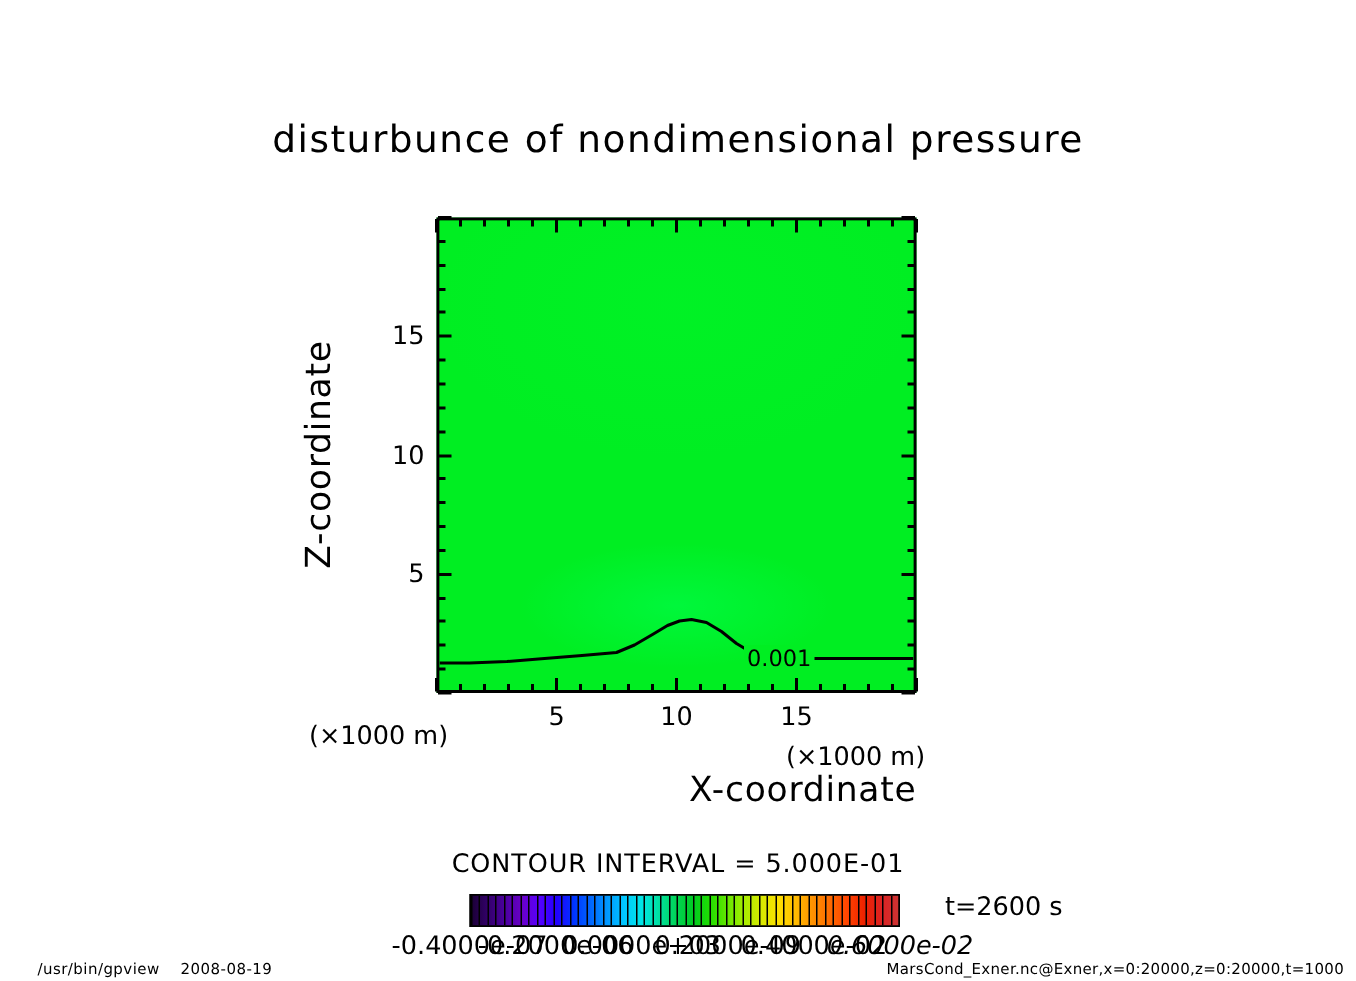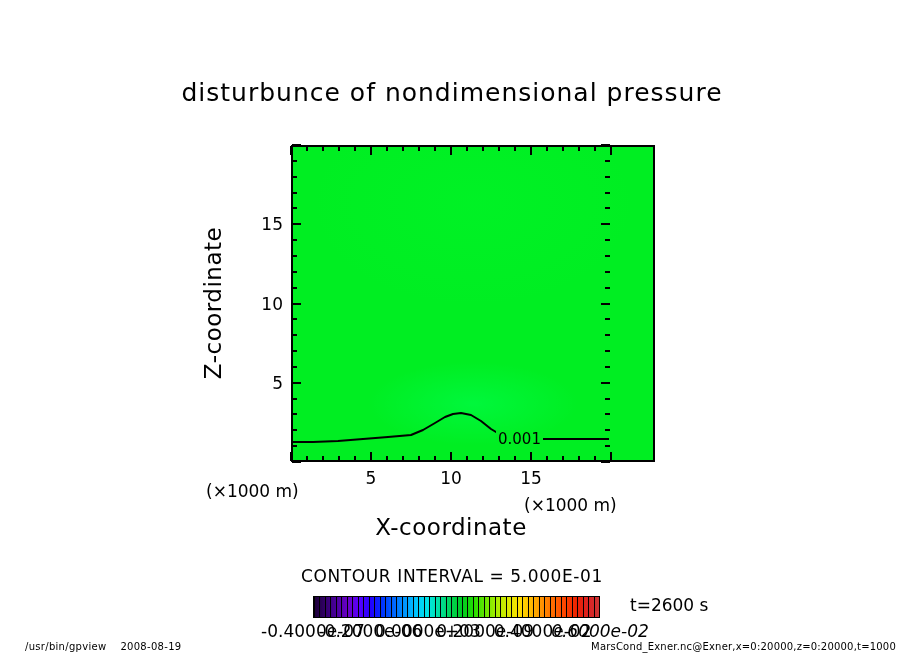--- a/index.html
+++ b/index.html
@@ -26,21 +26,21 @@
     font-size: 25px;
     letter-spacing: 1.0px;
     font-weight: 400;
     color: #000;
     white-space: nowrap;
   }
 
   
   #plot-frame {
     left: 291px; top: 145px;
-    width: 364px; height: 317px;
+    width: 320px; height: 317px;
     border: 2px solid #000;
     box-sizing: border-box;
     background: #00ee22;
     overflow: hidden;
   }
   #plot-fill {
     position: absolute;
     left: 0; top: 0; right: 0; bottom: 0;
     background:
       radial-gradient(ellipse 150px 60px at 50% 82%, rgba(0,255,80,0.55) 0%, rgba(0,238,34,0) 70%),
@@ -70,21 +70,21 @@
     color: #000;
     white-space: nowrap;
   }
   .ticklabel-x { transform: translateX(-50%); }
   .ticklabel-y { transform: translateY(-50%); text-align: right; }
 
   
   #x-axis-title {
     left: 291px; top: 514px;
     width: 320px;
-    text-align: center;
+    text-align: right;
     font-size: 23px;
     letter-spacing: 0.5px;
     white-space: nowrap;
   }
   #y-axis-title {
     left: 213px; top: 303px;
     font-size: 23px;
     letter-spacing: 0.5px;
     white-space: nowrap;
     transform: translate(-50%, -50%) rotate(-90deg);

